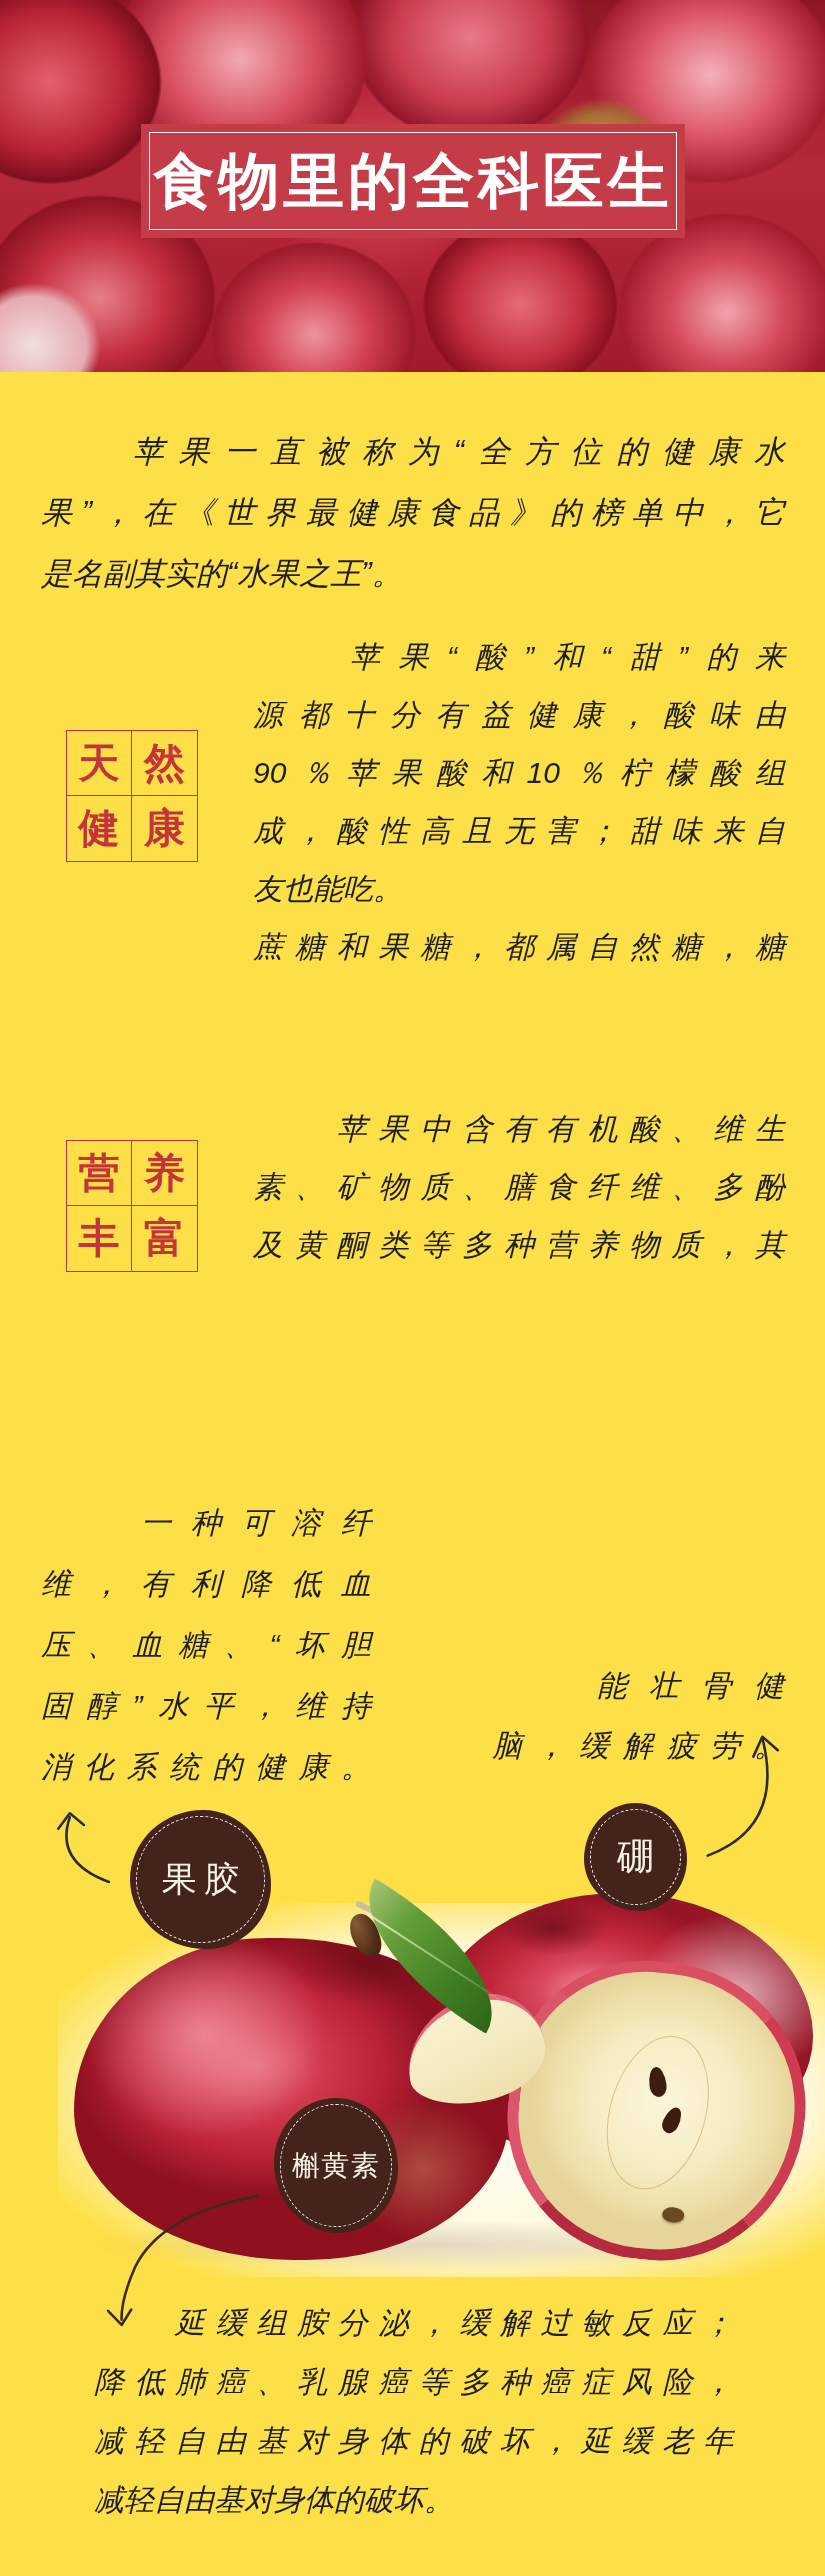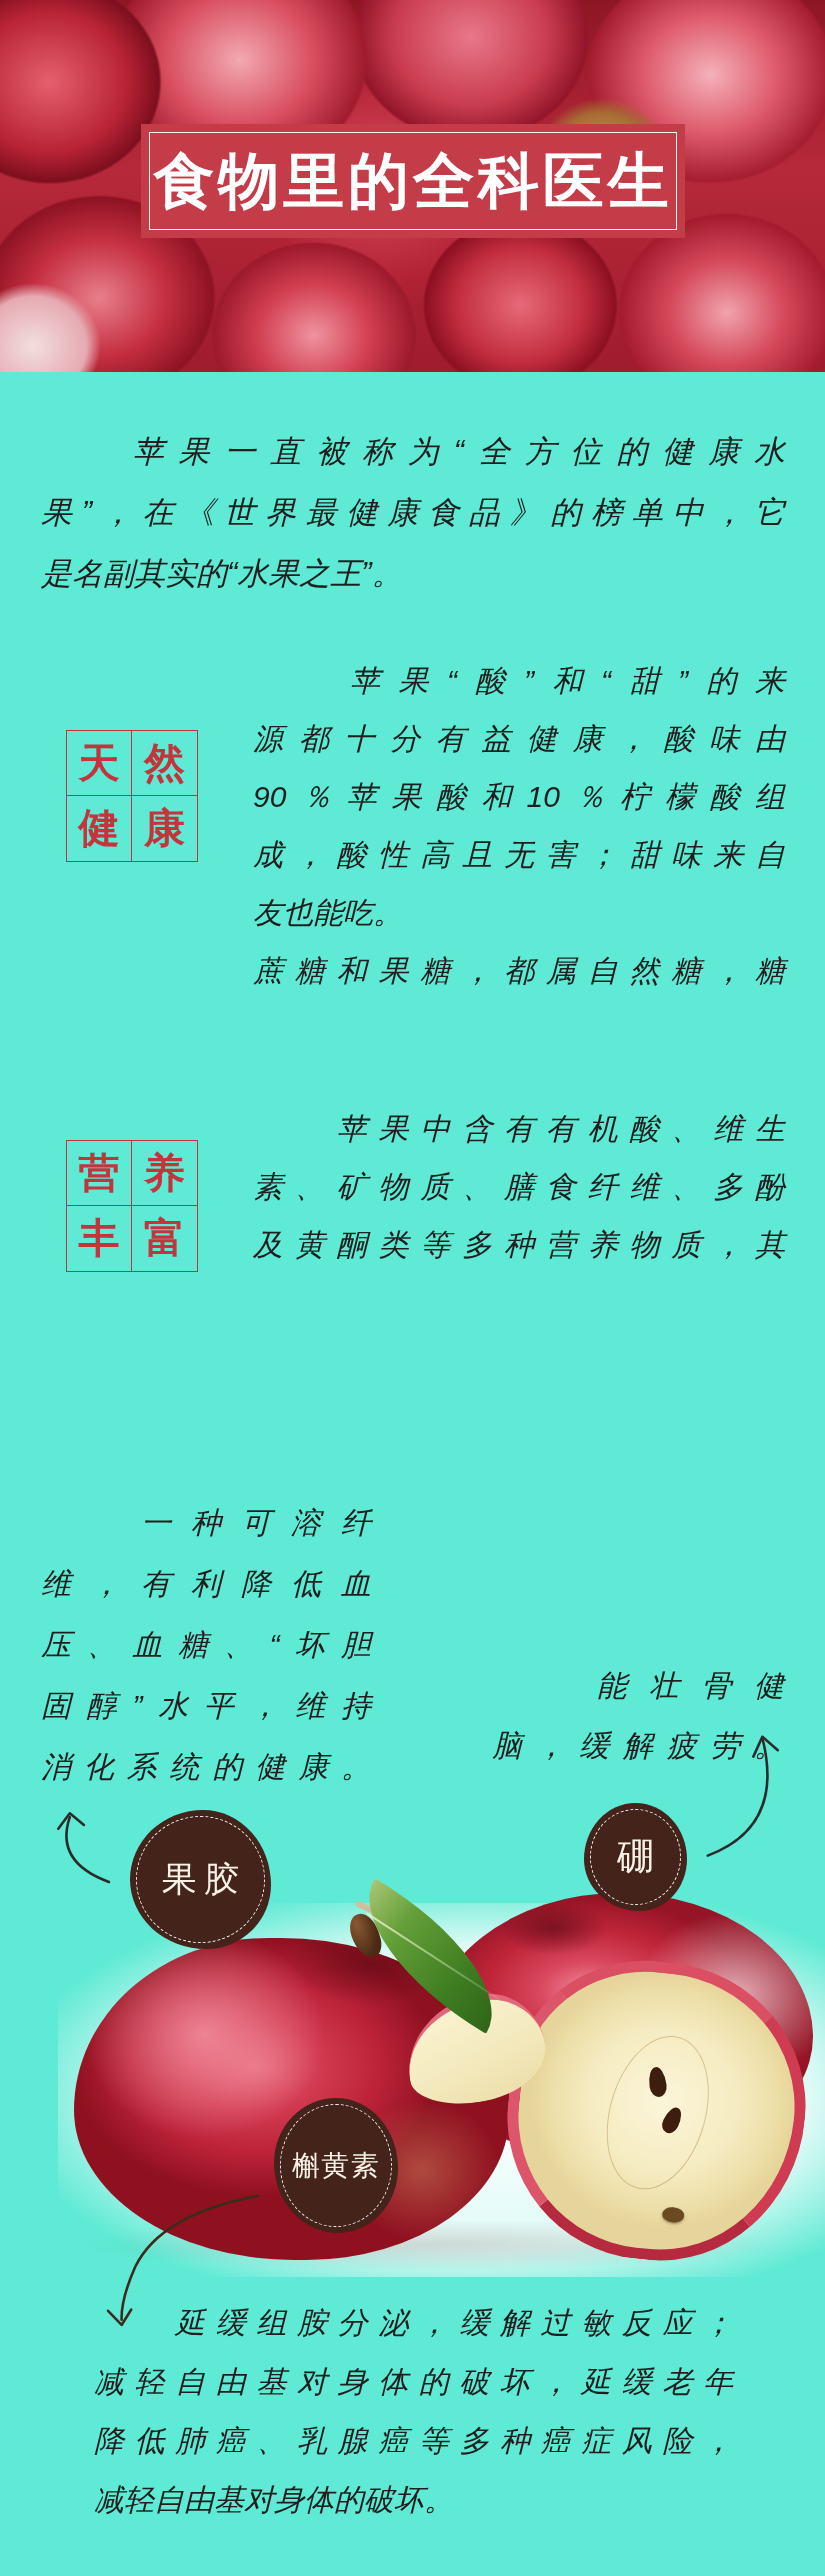--- a/index.html
+++ b/index.html
@@ -1,18 +1,18 @@
 <!DOCTYPE html>
 <html style="font-size:10.3px"><head>
 <meta charset="utf-8">
 <style>
   html,body{margin:0;padding:0;background:#e4e2e4;}
   .page{
     position:relative;width:826px;height:2576px;margin:0 auto;
-    background:#5eead4;overflow:hidden;
+    background:#fde047;overflow:hidden;
     font-family:"Liberation Sans","DejaVu Sans",sans-serif;color:#1f1f1f;
   }
   
   .hero{
     position:absolute;left:0;top:0;width:826px;height:372px;
     background-color:#ac2132;
     background-image:
       radial-gradient(110px 97px at 73% 42%, #d8a05e 0%, #a66a33 45%, rgba(0,0,0,0) 60%),
       radial-gradient(61px 55px at 27% 55%, #3c0d14 0%, rgba(60,13,20,0.5) 45%, rgba(0,0,0,0) 62%),
       radial-gradient(148px 135px at 6% 22%, #e5606e 0%, #b82335 52%, #7d0f1e 74%, rgba(0,0,0,0) 76%),
@@ -35,21 +35,21 @@
   }
   .title{
     margin:0;font-family:"Liberation Serif","DejaVu Serif",serif;font-weight:700;
     font-size:61px;line-height:1;letter-spacing:3.9px;color:#ffffff;white-space:nowrap;
   }
   
   .para{position:absolute;font-size:30px;color:#1f1f1f;font-style:italic;}
   .jline{text-align:justify;text-align-last:justify;}
   .jline.last{text-align-last:left;}
   .intro{left:41px;top:421px;width:744px;line-height:61px;font-size:31px;}
-  .col-natural{left:253px;top:652px;width:532px;line-height:58px;}
+  .col-natural{left:253px;top:628px;width:532px;line-height:58px;}
   .col-nutrition{left:253px;top:1100px;width:532px;line-height:58px;}
   .col-pectin{left:41px;top:1492px;width:330px;line-height:61px;font-size:30px;}
   .col-boron{left:492px;top:1656px;width:292px;line-height:60px;font-size:30px;}
   .col-quercetin{left:94px;top:2293px;width:639px;line-height:59px;font-size:30px;}
   
   .seal{
     position:absolute;width:132px;height:132px;box-sizing:border-box;
     border:1.9px solid #c4343d;display:grid;
     grid-template-columns:1fr 1fr;grid-template-rows:1fr 1fr;background:transparent;
   }
@@ -220,19 +220,19 @@
     <path d="M 12 197 Q 132 152 97 14" fill="none" stroke="#2b2b2b" stroke-width="4" stroke-linecap="round"></path>
     <path d="M 83 43 L 97 12 L 121 33" fill="none" stroke="#2b2b2b" stroke-width="4" stroke-linecap="round" stroke-linejoin="round"></path>
   </svg>
   <svg class="arrow-svg a-quercetin" width="187" height="155" viewBox="0 0 290 240">
     <path d="M 260 20 Q 110 48 70 130 Q 48 180 49 212" fill="none" stroke="#3e2b1d" stroke-width="4" stroke-linecap="round"></path>
     <path d="M 28 198 L 49 220 L 64 196" fill="none" stroke="#3e2b1d" stroke-width="4" stroke-linecap="round" stroke-linejoin="round"></path>
   </svg>
 
   <div class="para col-quercetin">
     <div class="jline">　　延缓组胺分泌，缓解过敏反应；</div>
+    <div class="jline">降低肺癌、乳腺癌等多种癌症风险，</div>
     <div class="jline">减轻自由基对身体的破坏，延缓老年</div>
-    <div class="jline">降低肺癌、乳腺癌等多种癌症风险，</div>
     <div class="jline last">减轻自由基对身体的破坏。</div>
   </div>
 
 </div>
 
 
 </body></html>

